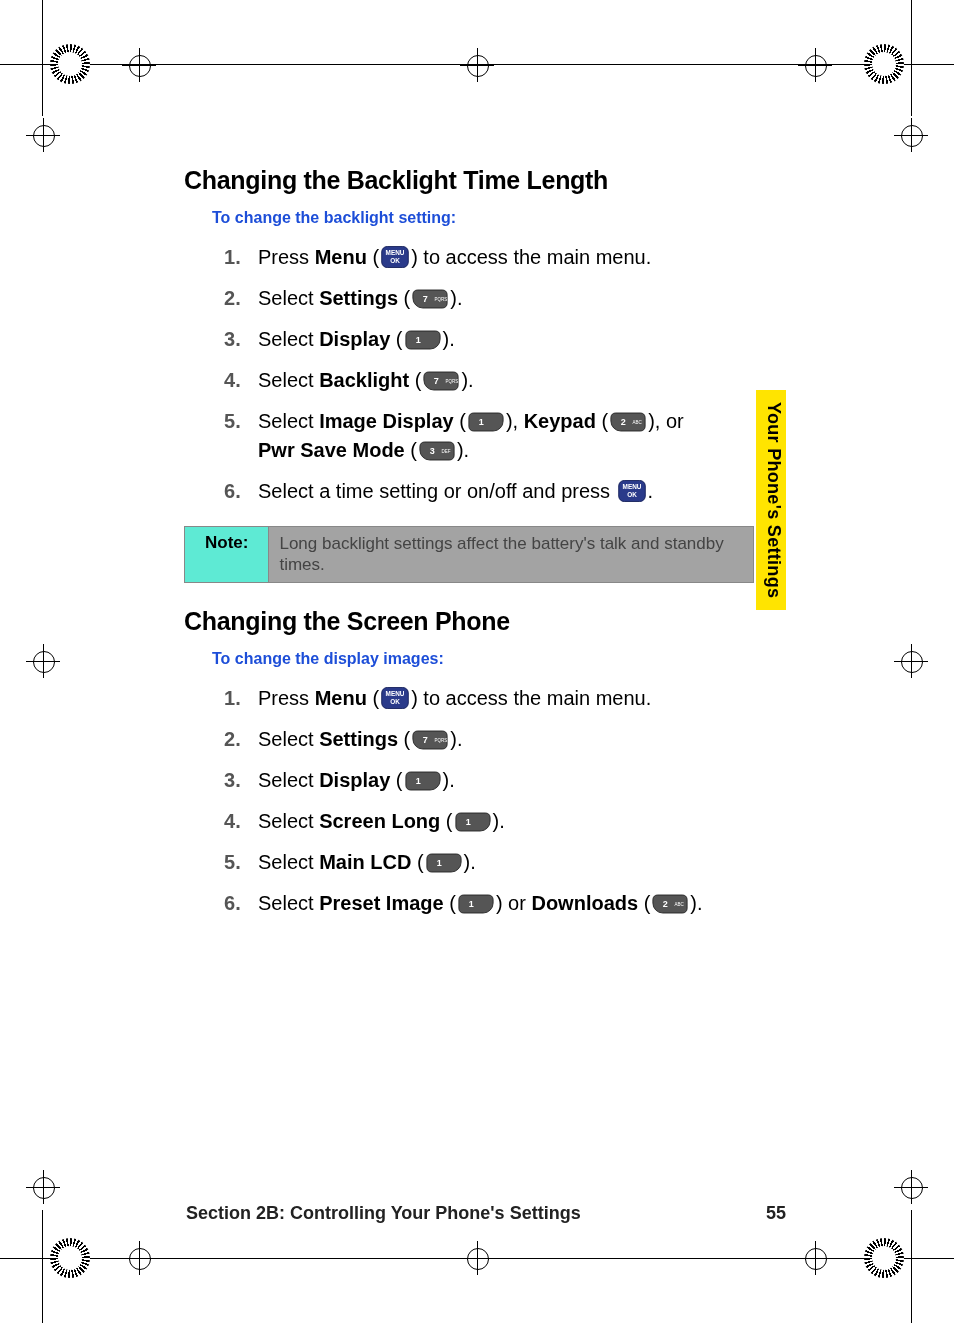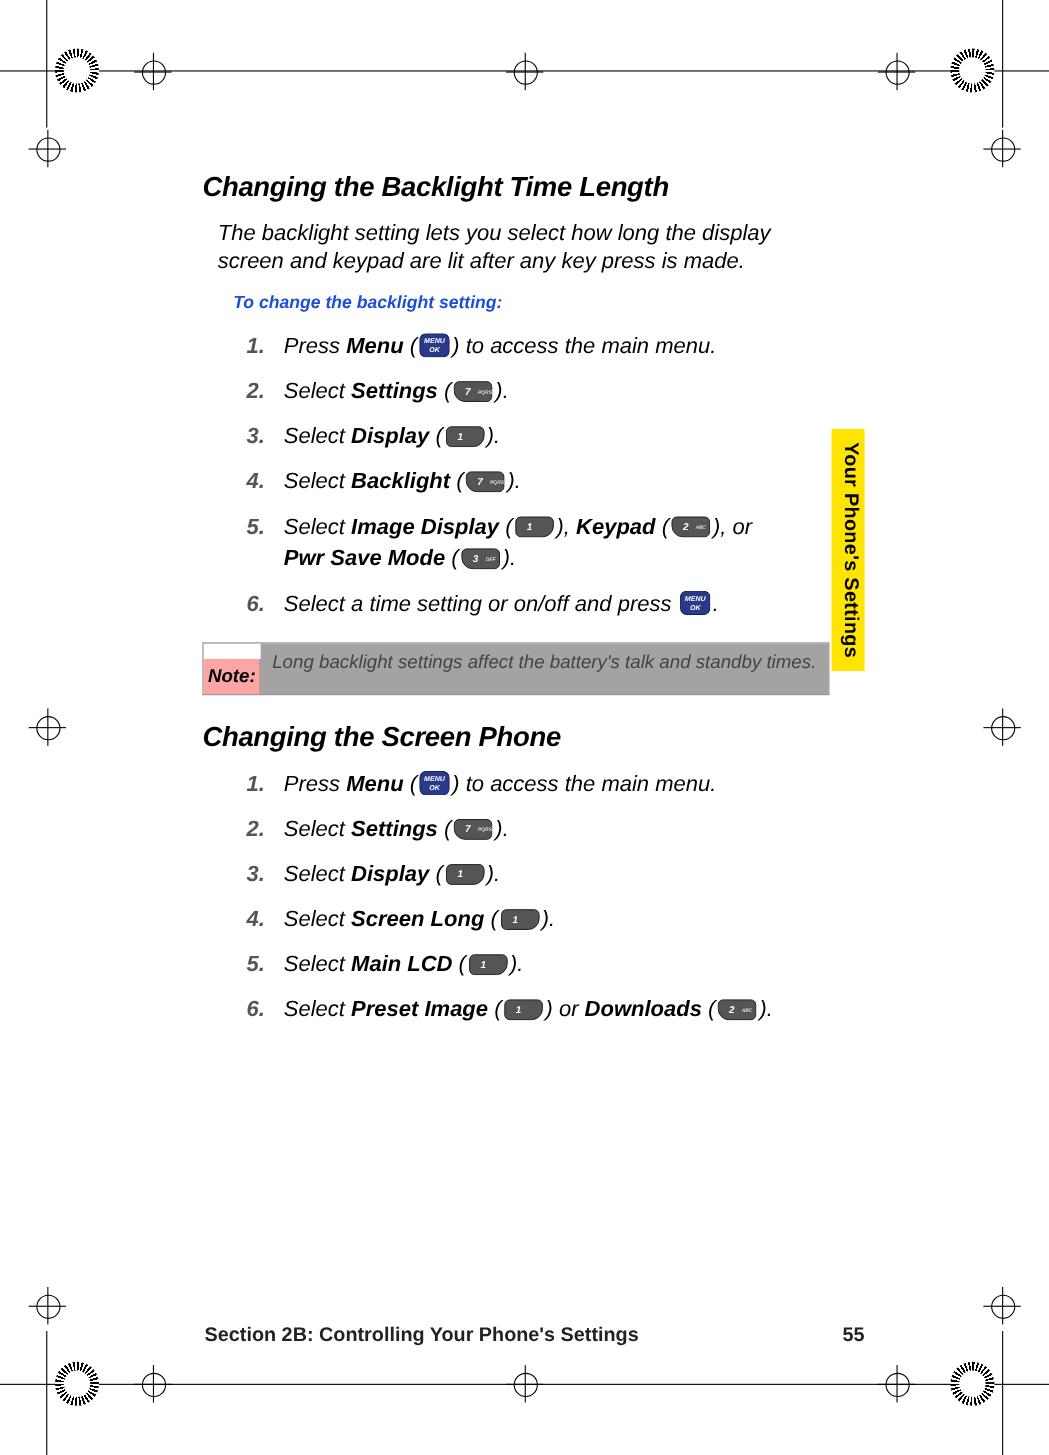--- a/index.html
+++ b/index.html
@@ -8,23 +8,22 @@
     width: 954px;
     height: 1323px;
     position: relative;
     font-family: "Myriad Pro", "Segoe UI", Arial, sans-serif;
     background: #fff;
     color: #000;
   }
   .content {
     position: absolute;
     left: 184px;
-    top: 156px;
+    top: 166px;
     width: 570px;
-    font-style: italic;
   }
   .h1 {
     font-weight: 700;
     font-size: 25px;
     margin: 0 0 14px 0;
     letter-spacing: -0.3px;
   }
   .body-text {
     font-size: 20px;
     line-height: 1.3;
@@ -66,26 +65,25 @@
     margin: 0 2px;
   }
   .key svg { display: block; }
   .note-box {
     border: 1px solid #888;
     margin: 4px 0 24px 0;
     display: flex;
     font-size: 17px;
   }
   .note-label {
-    background: #fca5a5;
-    font-weight: 700;
-    padding: 6px 4px;
+    background: #5eead4;
+    font-weight: 700;
+    padding: 6px 20px;
     border-right: 1px solid #888;
     white-space: nowrap;
-    margin-top: 14px;
   }
   .note-body {
     background: #a3a3a3;
     color: #444;
     padding: 6px 10px;
     flex: 1;
     line-height: 1.25;
   }
   .footer {
     position: absolute;
@@ -209,21 +207,20 @@
       <symbol id="key-wide" viewBox="0 0 40 22">
         <path d="M6 1 h28 a5 5 0 0 1 5 5 v4 a11 11 0 0 1 -11 11 h-22 a5 5 0 0 1 -5 -5 v-10 a5 5 0 0 1 5 -5 z" fill="#555" stroke="#222"></path>
       </symbol>
       <symbol id="key-wide-mirror" viewBox="0 0 40 22">
         <path d="M34 1 h-28 a5 5 0 0 0 -5 5 v4 a11 11 0 0 0 11 11 h22 a5 5 0 0 0 5 -5 v-10 a5 5 0 0 0 -5 -5 z" fill="#555" stroke="#222"></path>
       </symbol>
     </defs>
   </svg>
 
   <h2 class="h1">Changing the Backlight Time Length</h2>
-  <p class="body-text">The backlight setting lets you select how long the display screen and keypad are lit after any key press is made.</p>
   <p class="lead">To change the backlight setting:</p>
 
   <ol class="steps">
     <li>
       <span>Press </span><span class="b">Menu</span><span> (</span><span class="key"><svg width="28" height="22">
             <use href="#key-menu"></use>
           </svg></span><span>) to access the main menu.</span>
     </li>
     <li>
       <span>Select </span><span class="b">Settings</span><span> (</span><span class="key"><svg width="36" height="20" viewBox="0 0 40 22">
@@ -266,20 +263,21 @@
           </svg></span><span>.</span>
     </li>
   </ol>
 
   <div class="note-box">
     <div class="note-label">Note:</div>
     <div class="note-body">Long backlight settings affect the battery's talk and standby times.</div>
   </div>
 
   <h2 class="h1">Changing the Screen Phone</h2>
+  <p class="lead">To change the display images:</p>
 
   <ol class="steps">
     <li>
       <span>Press </span><span class="b">Menu</span><span> (</span><span class="key"><svg width="28" height="22">
             <use href="#key-menu"></use>
           </svg></span><span>) to access the main menu.</span>
     </li>
     <li>
       <span>Select </span><span class="b">Settings</span><span> (</span><span class="key"><svg width="36" height="20" viewBox="0 0 40 22">
             <use href="#key-wide-mirror"></use>

